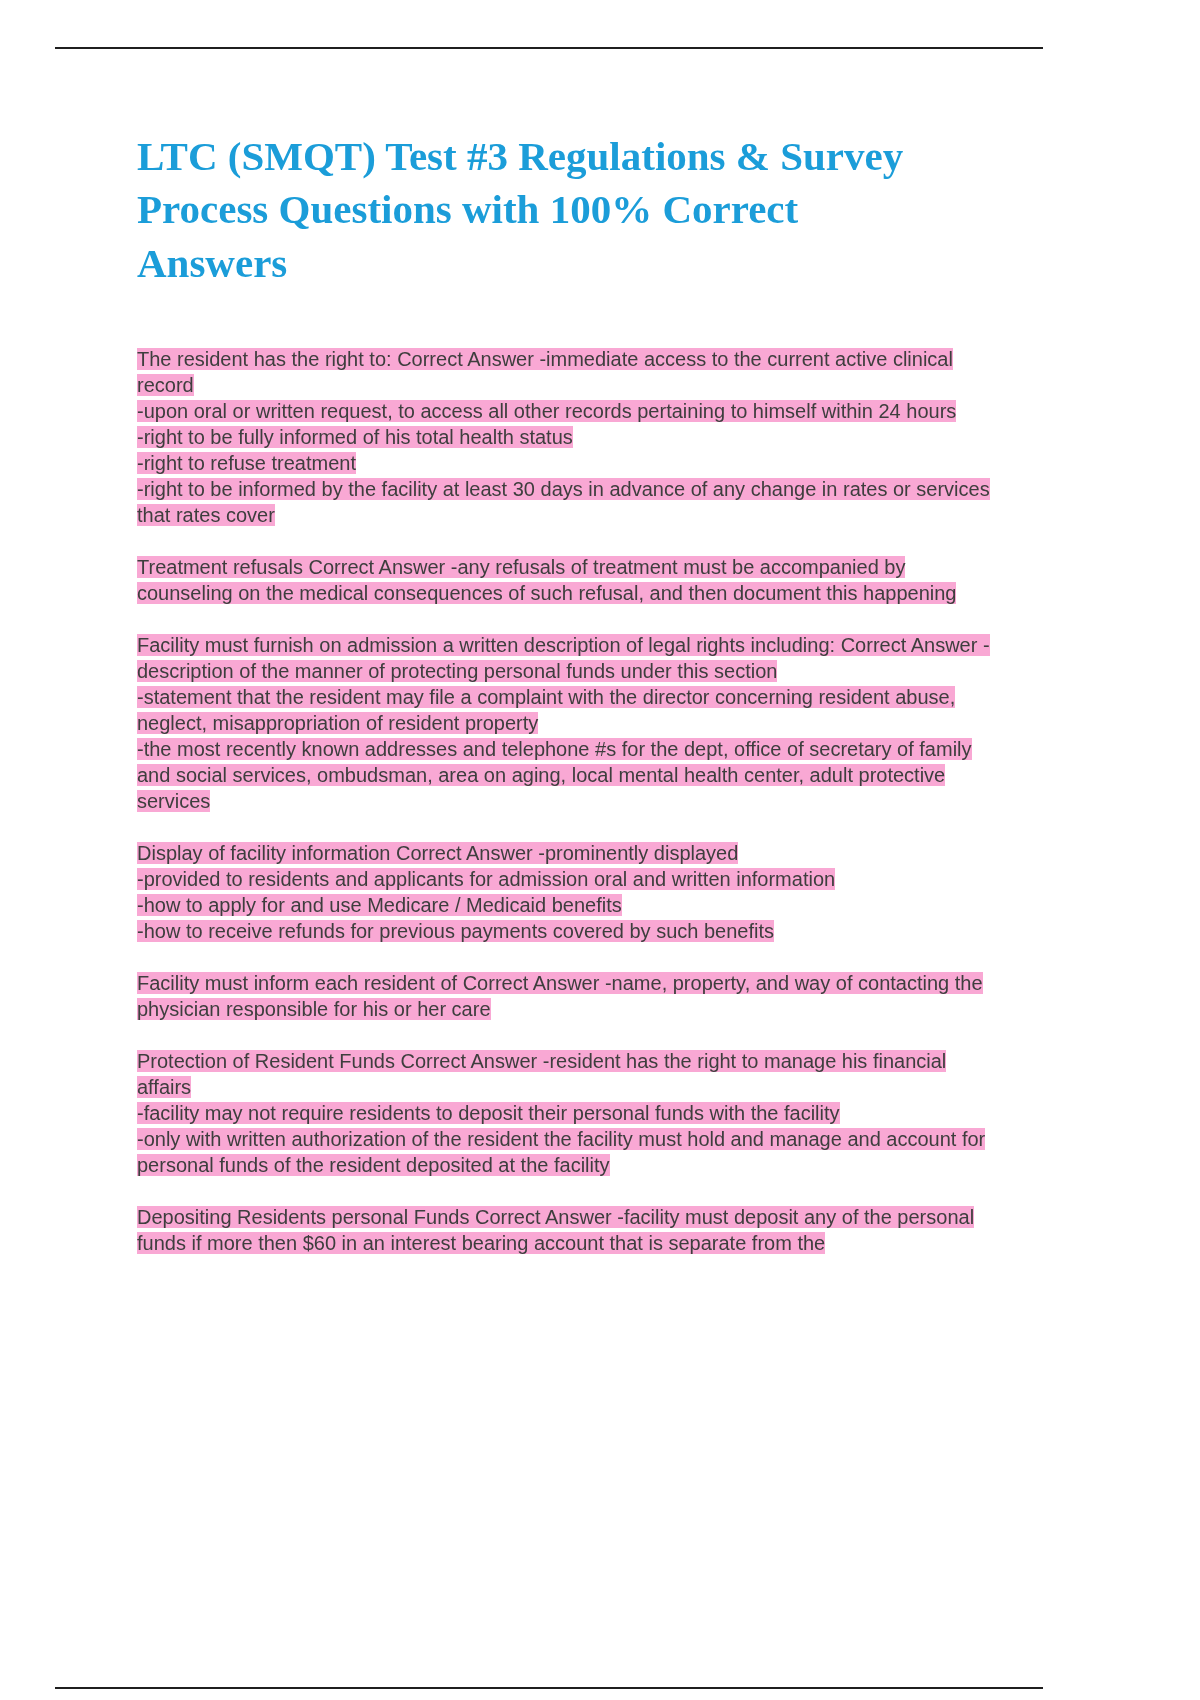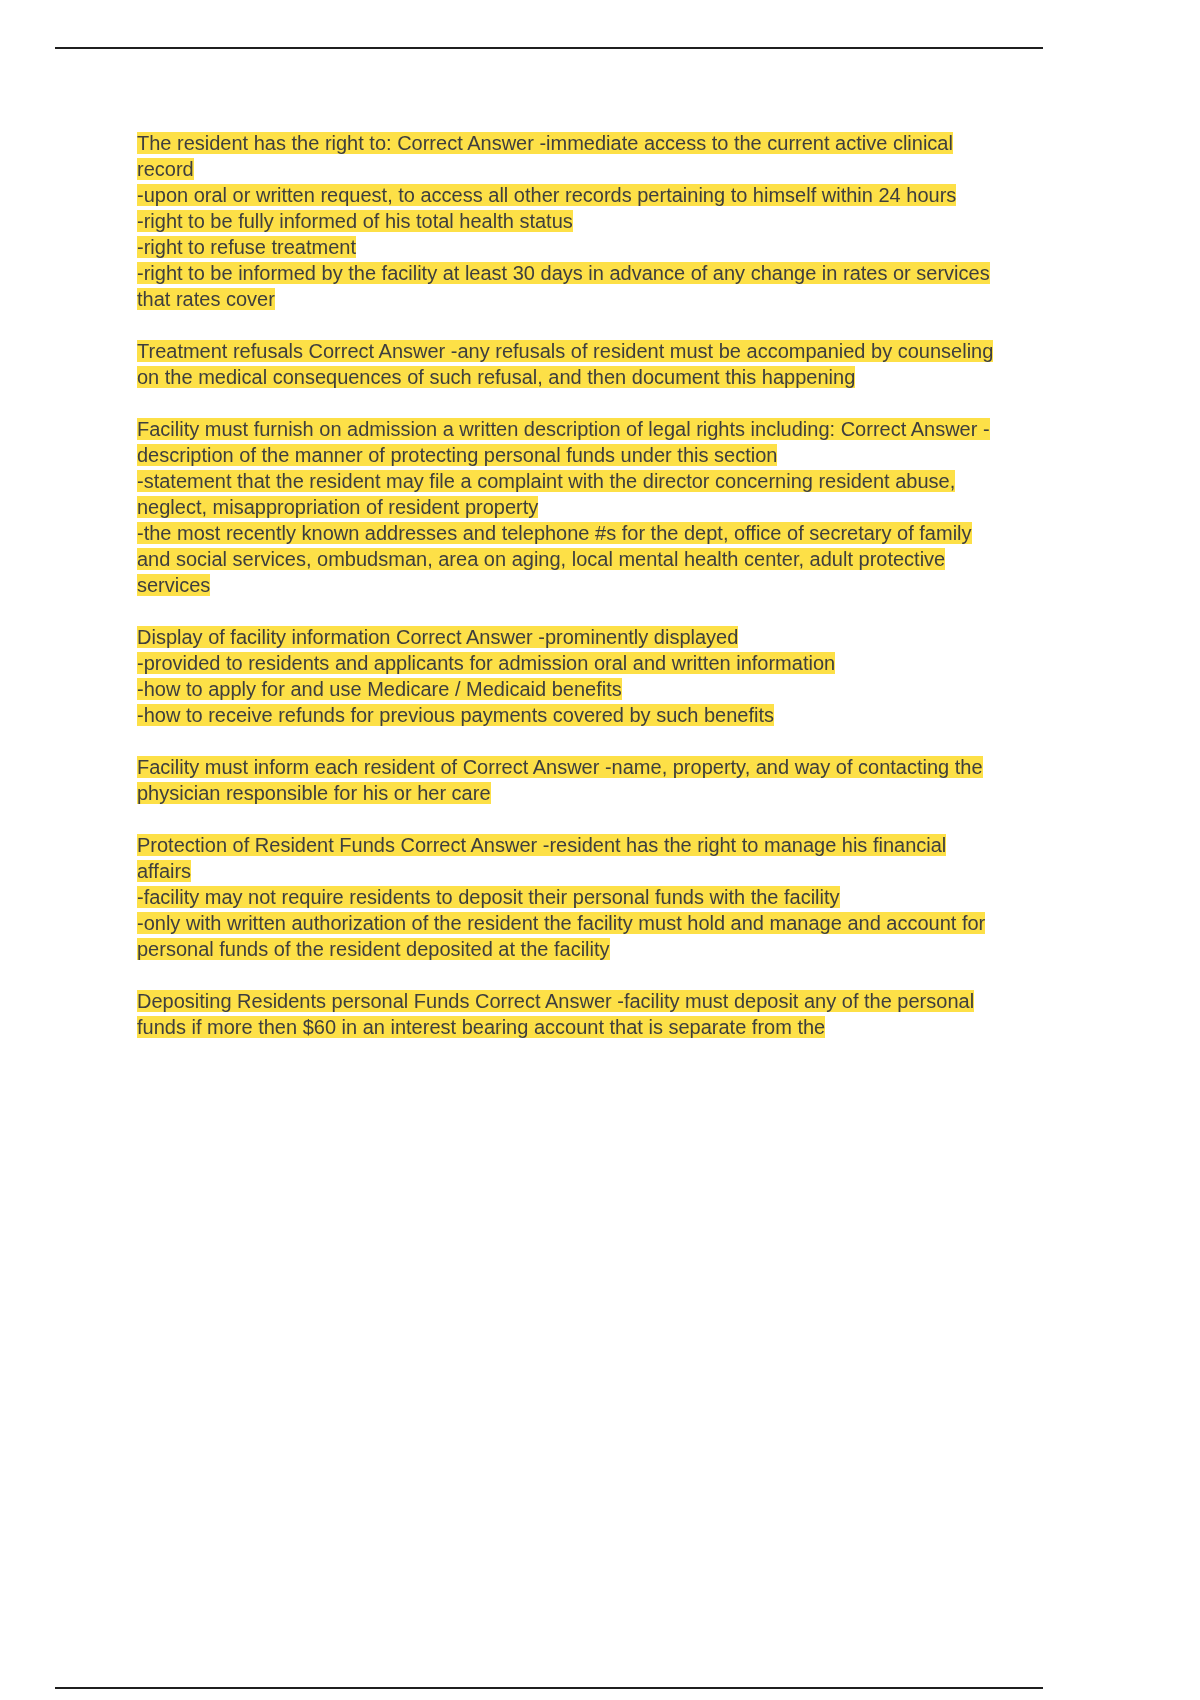--- a/index.html
+++ b/index.html
@@ -35,40 +35,43 @@
     white-space: pre-line;
     margin-bottom: 56px;
   }
   .para {
     margin-bottom: 26px;
     font-size: 20px;
     line-height: 26px;
     color: #3e3e3e;
   }
   .hl {
-    background: #fde047;
+    background: #f9a8d4;
     white-space: pre-line;
     -webkit-box-decoration-break: clone;
     box-decoration-break: clone;
   }
 </style>
 </head>
 <body>
 
 <hr class="rule top">
 
 <div class="content">
+  <h1 class="doc-title">LTC (SMQT) Test #3 Regulations &amp; Survey
+Process Questions with 100% Correct
+Answers</h1>
 
   <p class="para"><span class="hl">The resident has the right to: Correct Answer -immediate access to the current active clinical record
 -upon oral or written request, to access all other records pertaining to himself within 24 hours
 -right to be fully informed of his total health status
 -right to refuse treatment
 -right to be informed by the facility at least 30 days in advance of any change in rates or services that rates cover</span></p>
 
-  <p class="para"><span class="hl">Treatment refusals Correct Answer -any refusals of resident must be accompanied by counseling on the medical consequences of such refusal, and then document this happening</span></p>
+  <p class="para"><span class="hl">Treatment refusals Correct Answer -any refusals of treatment must be accompanied by counseling on the medical consequences of such refusal, and then document this happening</span></p>
 
   <p class="para"><span class="hl">Facility must furnish on admission a written description of legal rights including: Correct Answer -description of the manner of protecting personal funds under this section
 -statement that the resident may file a complaint with the director concerning resident abuse, neglect, misappropriation of resident property
 -the most recently known addresses and telephone #s for the dept, office of secretary of family and social services, ombudsman, area on aging, local mental health center, adult protective services</span></p>
 
   <p class="para"><span class="hl">Display of facility information Correct Answer -prominently displayed
 -provided to residents and applicants for admission oral and written information
 -how to apply for and use Medicare / Medicaid benefits
 -how to receive refunds for previous payments covered by such benefits</span></p>
 

